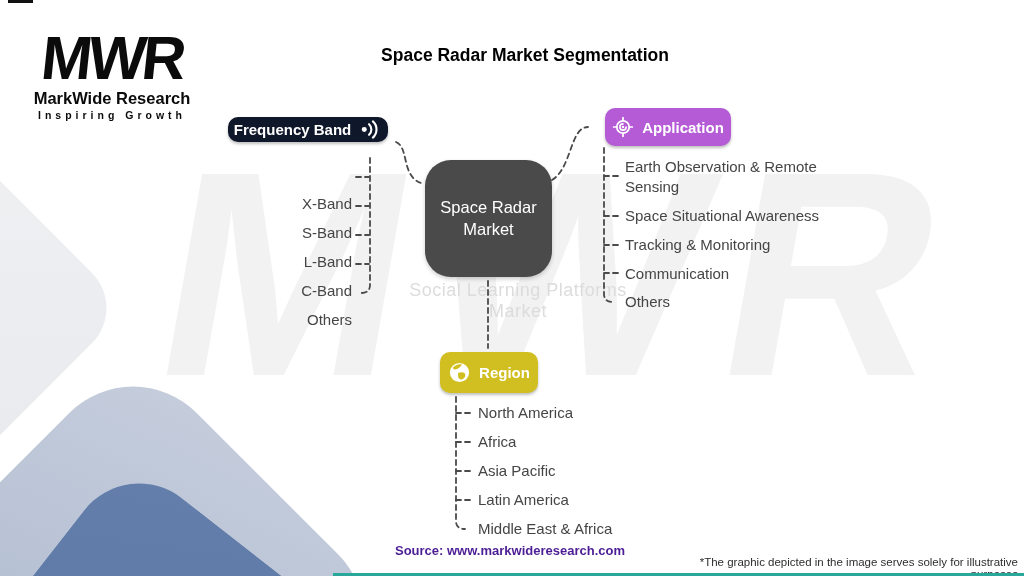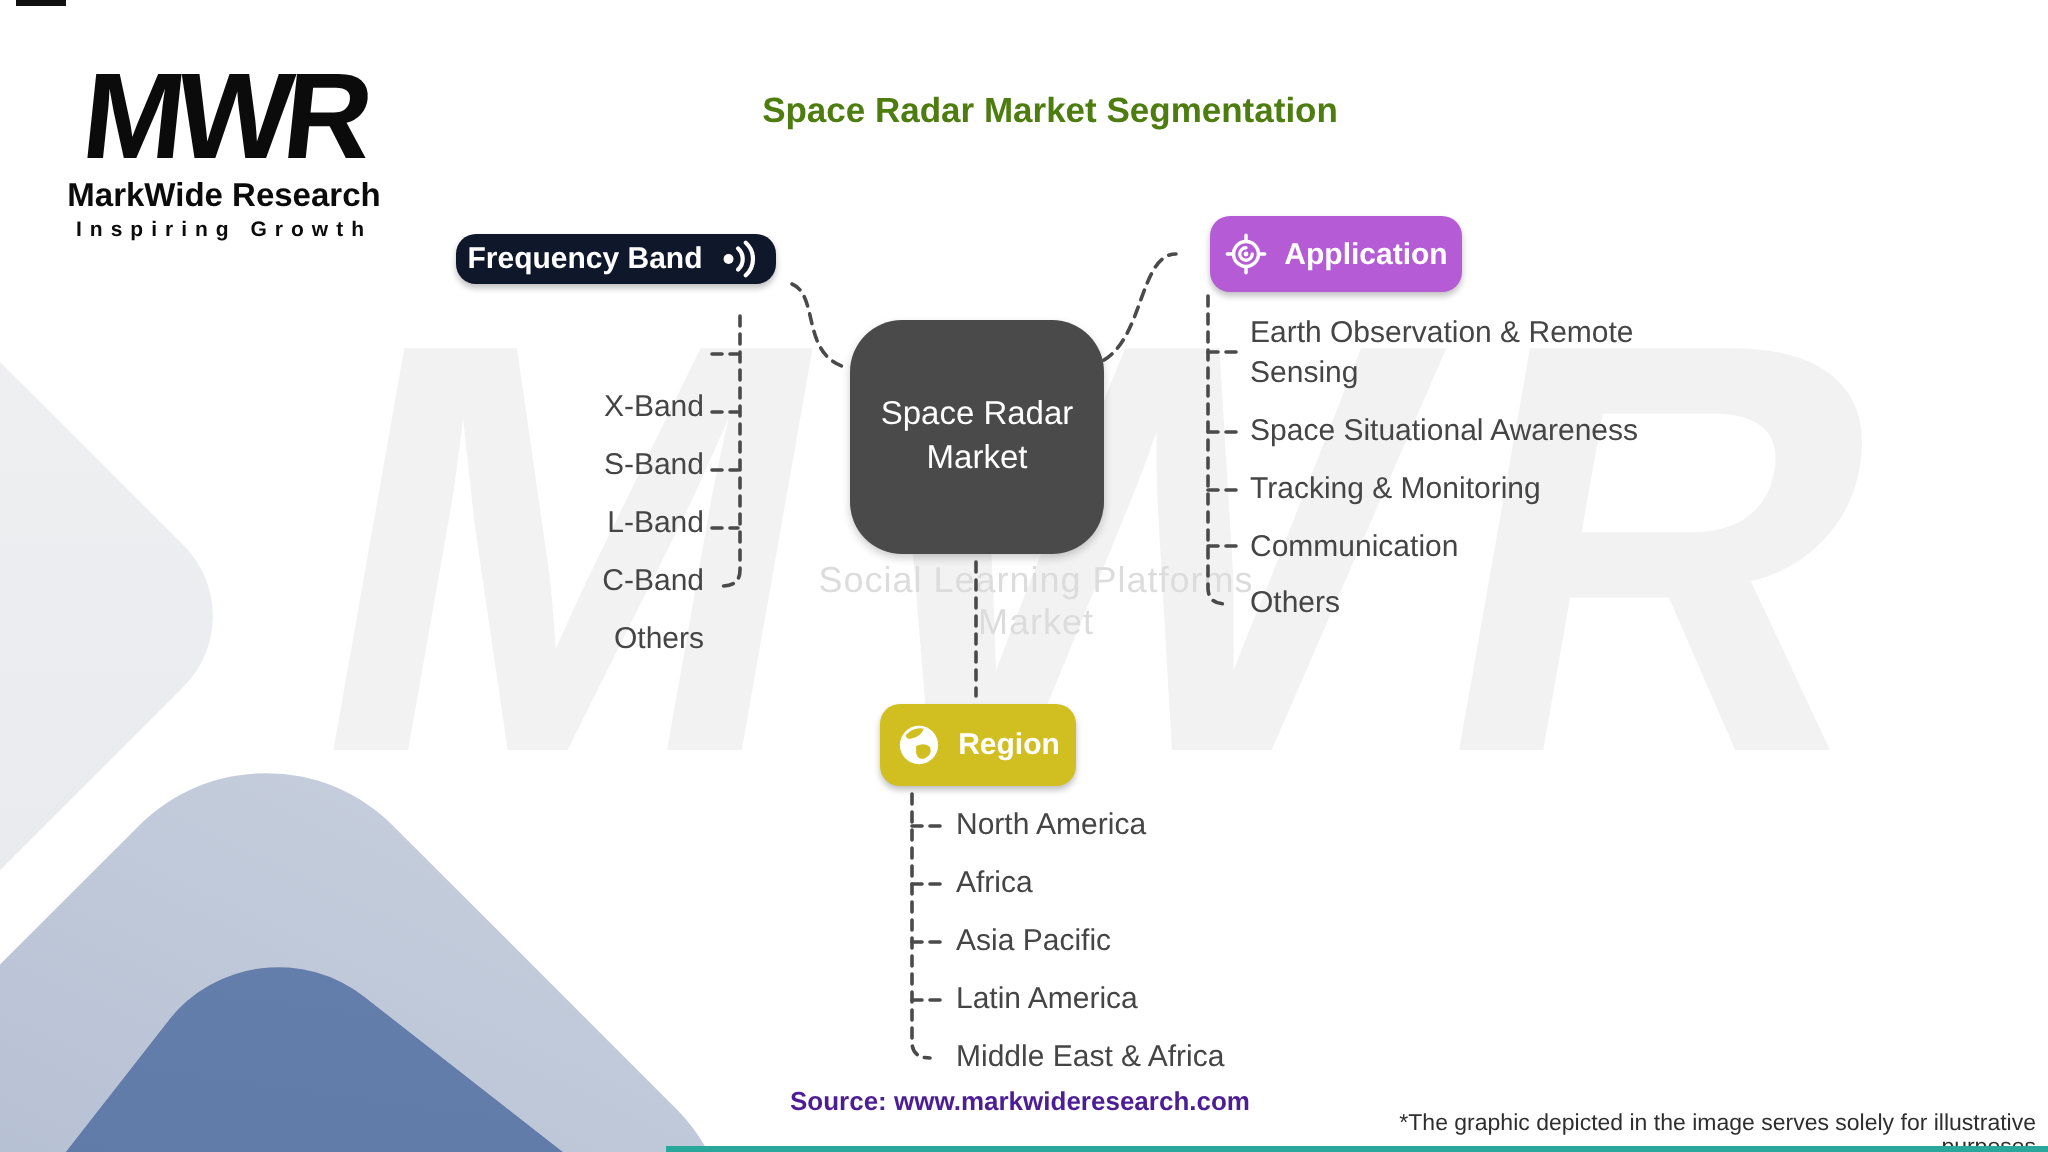--- a/index.html
+++ b/index.html
@@ -23,21 +23,21 @@
 
   
   .logo{position:absolute;left:28px;top:30px;width:168px;text-align:center;color:#0b0b0b;}
   .logo .mwr{font-size:61px;font-weight:900;letter-spacing:-4px;line-height:.92;
     transform:skewX(-6deg);display:block;}
   .logo .name{font-size:16.5px;font-weight:800;margin-top:3px;display:block;}
   .logo .tag{font-size:10.5px;font-weight:700;letter-spacing:4px;margin-top:1px;display:block;}
 
   
   .title{position:absolute;left:275px;top:45px;width:500px;text-align:center;
-    font-size:17.5px;font-weight:700;color:#4d7c0f;}
+    font-size:17.5px;font-weight:700;color:#000000;}
 
   
   svg.connectors{position:absolute;left:0;top:0;}
 
   
   .node{position:absolute;left:425px;top:160px;width:127px;height:117px;background:#4a4a4a;
     border-radius:26px;display:flex;align-items:center;justify-content:center;text-align:center;
     color:#fff;font-size:16.5px;font-weight:500;line-height:1.3;box-shadow:0 2px 4px rgba(0,0,0,.2);}
   .node span{padding:0 14px;}
 

